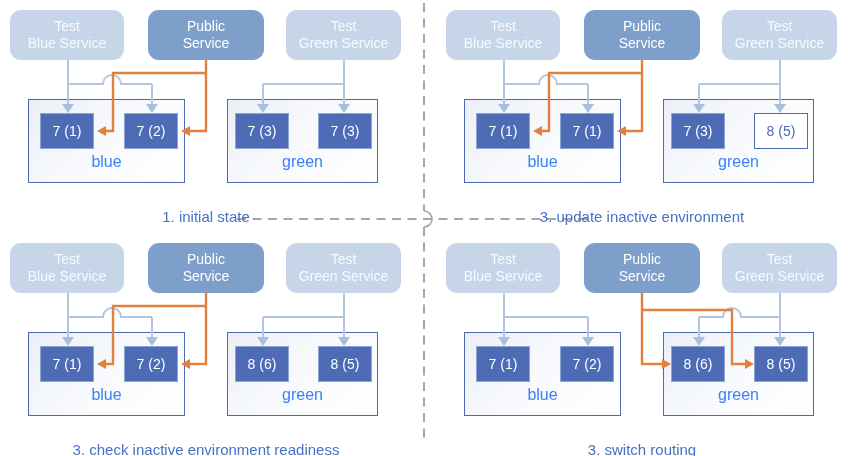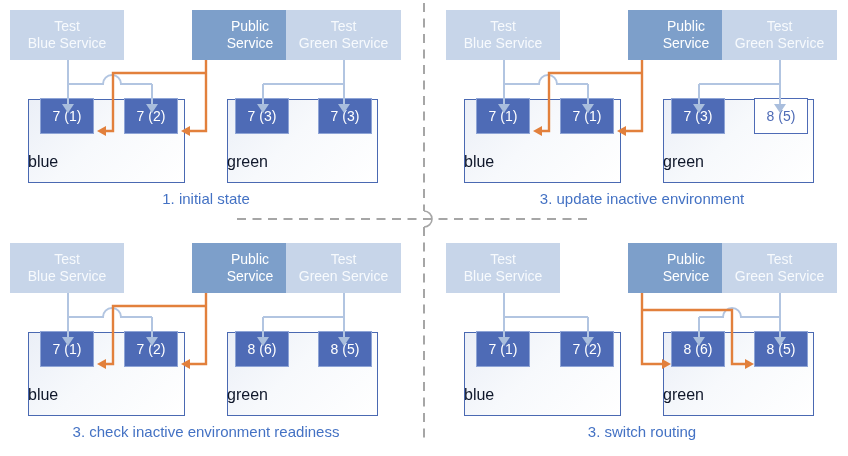--- a/index.html
+++ b/index.html
@@ -4,41 +4,41 @@
 <style>
   html,body{margin:0;padding:0;background:#ffffff;}
   .canvas{
     position:relative;width:848px;height:456px;background:#ffffff;
     font-family:"Liberation Sans",sans-serif;overflow:hidden;
   }
   .panel{position:absolute;width:412px;height:223px;}
   .svc{
     position:absolute;top:10px;height:50px;z-index:1;
     display:flex;flex-direction:column;align-items:center;justify-content:center;
-    text-align:center;color:#f7fafd;font-size:14px;line-height:17px;
+    text-align:center;color:#f7fafd;font-size:14px;line-height:17px;border-radius:11px;
   }
   .svc.test{background:#c7d5e9;}
-  .svc.public{background:#7d9fca;color:#ffffff;margin-left:44px;}
+  .svc.public{background:#7d9fca;color:#ffffff;}
   .env{
     position:absolute;top:99px;height:84px;z-index:1;box-sizing:border-box;
     border:1px solid #4a69b2;
     background:linear-gradient(135deg,#ebeff7 0%,#f7f9fc 45%,#ffffff 100%);
   }
   .pod{
-    position:absolute;top:98px;width:54px;height:36px;z-index:2;box-sizing:border-box;
+    position:absolute;top:113px;width:54px;height:36px;z-index:2;box-sizing:border-box;
     background:#4e6bb6;border:1px solid #8ea4d6;color:#ffffff;
     display:flex;align-items:center;justify-content:center;font-size:14px;
   }
   .pod.outline{background:#ffffff;border:1px solid #4e6bb6;color:#4e6bb6;}
   .envlabel{
-    position:absolute;top:153px;z-index:2;text-align:left;
-    color:#0f172a;font-size:16px;
+    position:absolute;top:153px;z-index:2;text-align:center;
+    color:#3b82f6;font-size:16px;
   }
   .caption{
-    position:absolute;top:190px;left:0;width:412px;z-index:2;text-align:center;
+    position:absolute;top:208px;left:0;width:412px;z-index:2;text-align:center;
     color:#4472c4;font-size:15px;
   }
   svg.wires{position:absolute;left:0;top:0;z-index:3;pointer-events:none;overflow:visible;}
   svg.dividers{position:absolute;left:0;top:0;z-index:0;pointer-events:none;}
   .lb path{stroke:#b2c5e1;stroke-width:2;fill:none;}
   .lb polygon{fill:#a9bedd;}
   .or path{stroke:#e2803c;stroke-width:2.4;fill:none;}
   .or polygon{fill:#e2803c;}
   .dash{stroke:#a6a6a6;stroke-width:2;fill:none;stroke-dasharray:9 6.5;}
   .hop{stroke:#a6a6a6;stroke-width:1.6;fill:none;}

